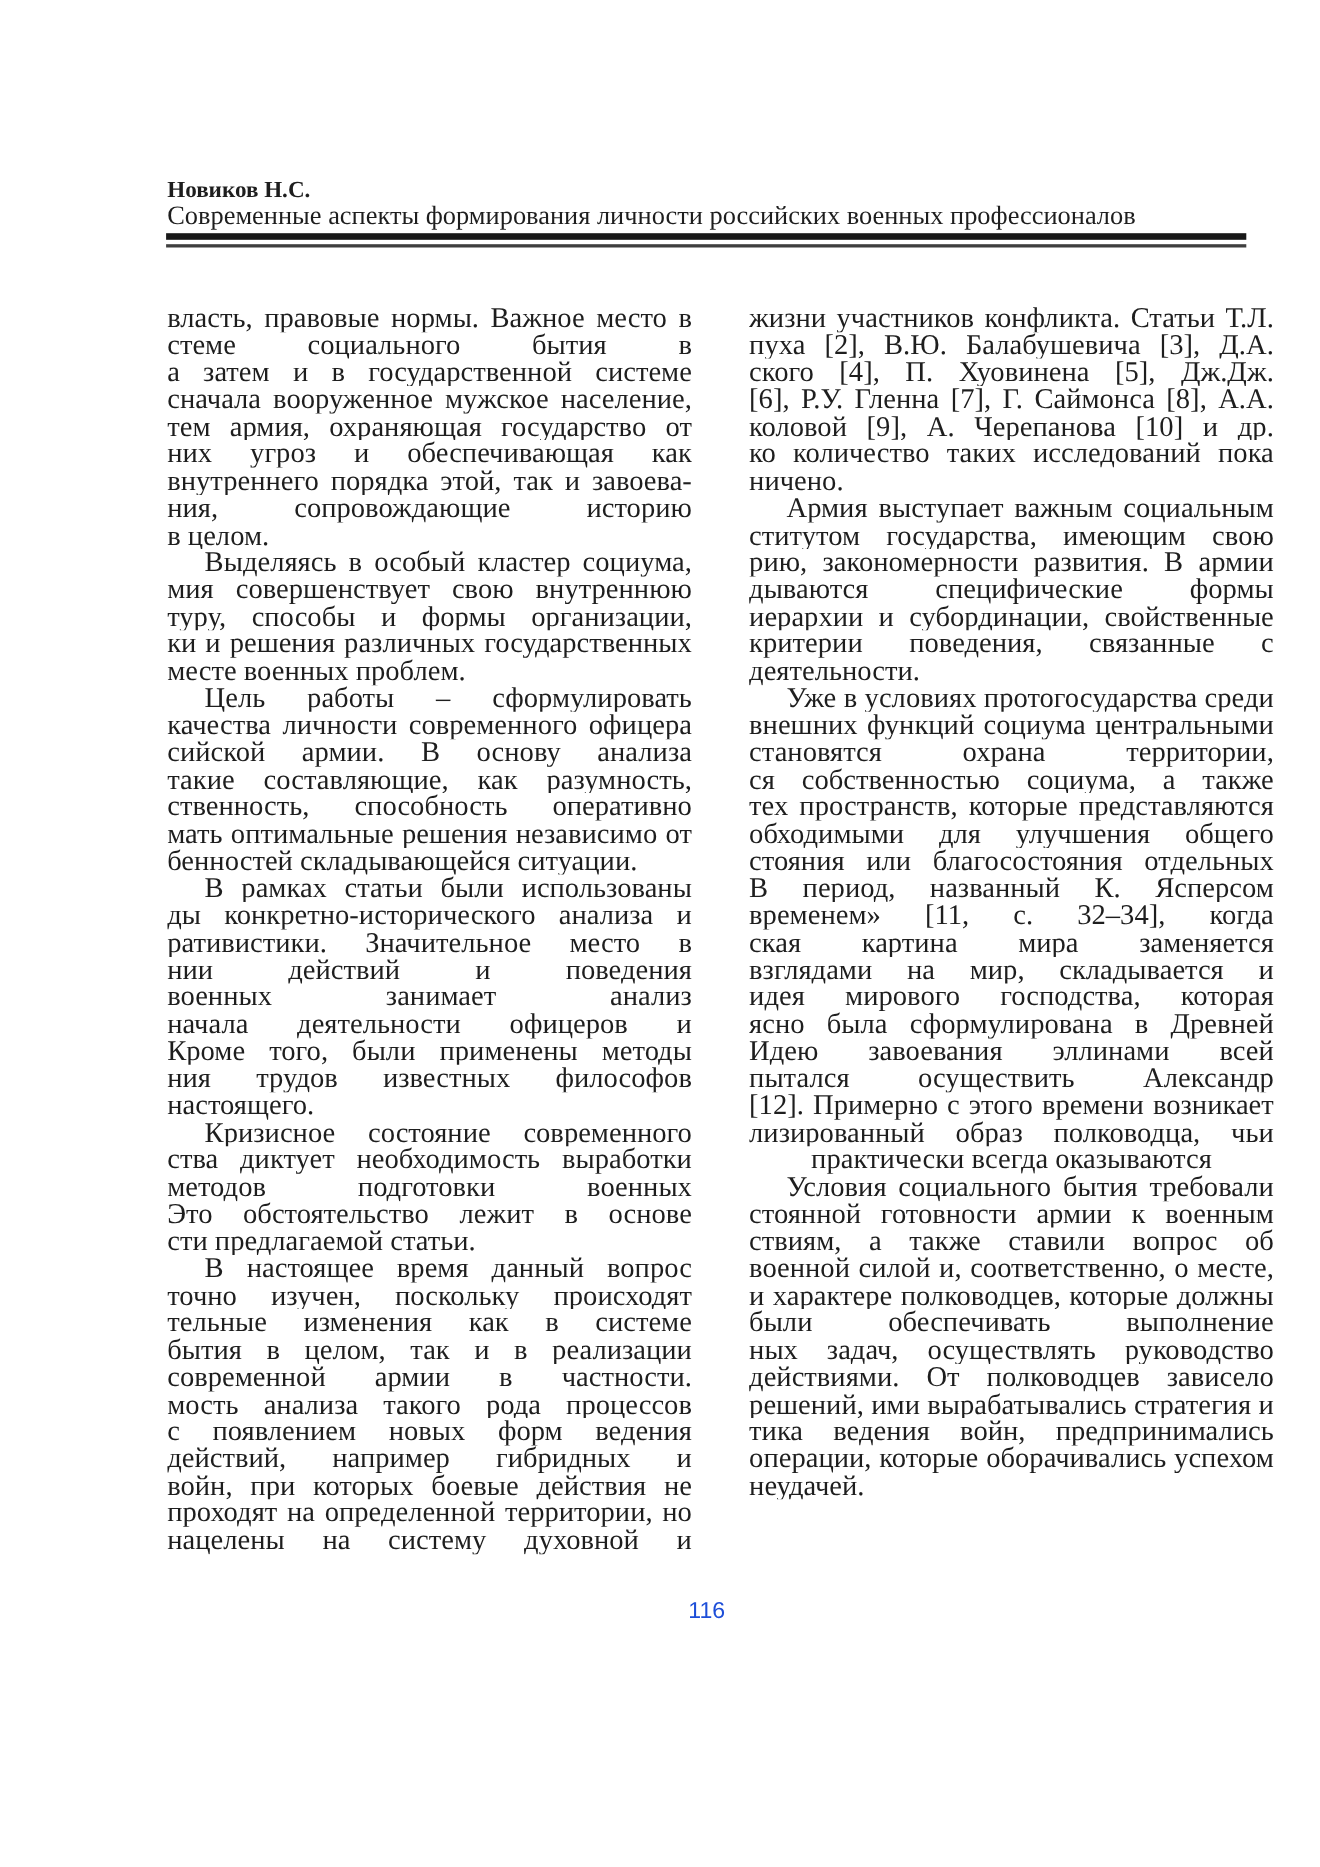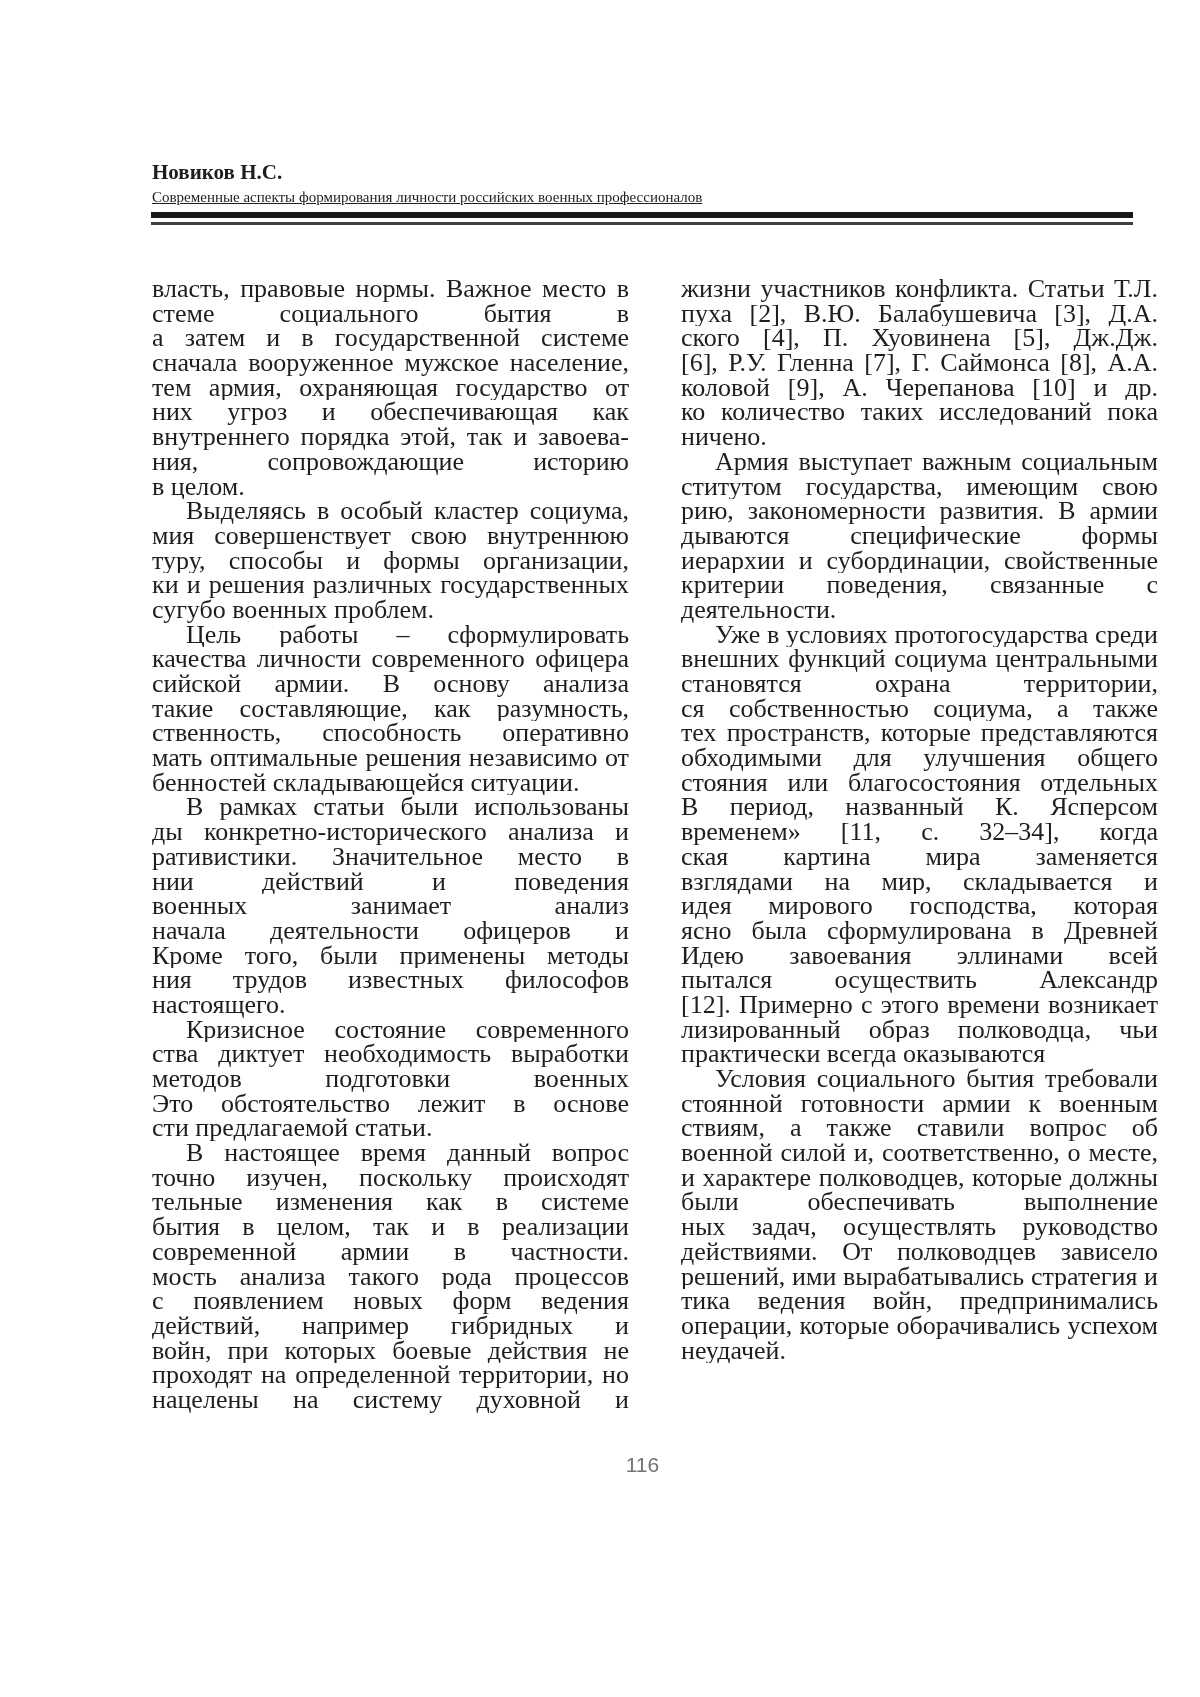--- a/index.html
+++ b/index.html
@@ -8,21 +8,21 @@
     background: #ffffff;
     font-family: "Liberation Serif", "DejaVu Serif", serif;
     color: #1e1e1e;
     -webkit-font-smoothing: antialiased;
   }
   .page { position: relative; width: 1200px; height: 1625px; background: #fff; overflow: hidden; }
 
   
   .runhead { position: absolute; left: 152px; top: 160px; width: 981px; }
   .runhead .author { font-weight: bold; font-size: 21px; line-height: 25px; }
-  .runhead .title  { font-weight: normal; font-size: 15px; line-height: 25px; text-decoration: underline; }
+  .runhead .title  { font-weight: normal; font-size: 24px; line-height: 25px; }
 
   
   .rule-block { position: absolute; left: 151px; top: 212px; width: 982px; }
   .rule-thick { height: 6px; background: #181818; }
   .rule-gap   { height: 4px; }
   .rule-thin  { height: 3px; background: #3f3f3f; }
 
   
   .col { position: absolute; top: 277px; font-size: 26px; line-height: 24.7px; }
   .col-left  { left: 152px; width: 477px; }
@@ -31,28 +31,28 @@
   .para { margin: 0; }
   .tline {
     height: 24.7px;
     overflow: hidden;
     text-align: justify;
     text-align-last: justify;
     white-space: normal;
     hyphens: none;
   }
   .tline.ind  { text-indent: 34px; }
-  .tline.pend { text-align: left; text-align-last: left; }
+  .tline.pend { text-align: center; text-align-last: left; }
 
   
   .folio {
     position: absolute; left: 152px; top: 1453px; width: 981px;
     text-align: center;
     font-family: "Liberation Sans", "DejaVu Sans", sans-serif;
-    font-size: 21px; color: #737373;
+    font-size: 21px; color: #1d4ed8;
   }
 </style>
 </head>
 <body>
 
 <div class="page">
 
   <div class="runhead">
     <div class="author">Новиков Н.С.</div>
     <div class="title">Современные аспекты формирования личности российских военных профессионалов</div>
@@ -74,21 +74,21 @@
         <div class="tline">них угроз и обеспечивающая как сохранение</div>
         <div class="tline">внутреннего порядка этой, так и завоева-</div>
         <div class="tline">ния, сопровождающие историю цивилизации</div>
         <div class="tline pend">в целом.</div>
       </div>
       <div class="para">
         <div class="tline ind">Выделяясь в особый кластер социума, ар-</div>
         <div class="tline">мия совершенствует свою внутреннюю струк-</div>
         <div class="tline">туру, способы и формы организации, подготов-</div>
         <div class="tline">ки и решения различных государственных и</div>
-        <div class="tline pend">сугубо военных проблем.</div>
+        <div class="tline pend">месте военных проблем.</div>
       </div>
       <div class="para">
         <div class="tline ind">Цель работы – сформулировать основные</div>
         <div class="tline">качества личности современного офицера Рос-</div>
         <div class="tline">сийской армии. В основу анализа положены</div>
         <div class="tline">такие составляющие, как разумность, ответ-</div>
         <div class="tline">ственность, способность оперативно прини-</div>
         <div class="tline">мать оптимальные решения независимо от осо-</div>
         <div class="tline pend">бенностей складывающейся ситуации.</div>
       </div>

